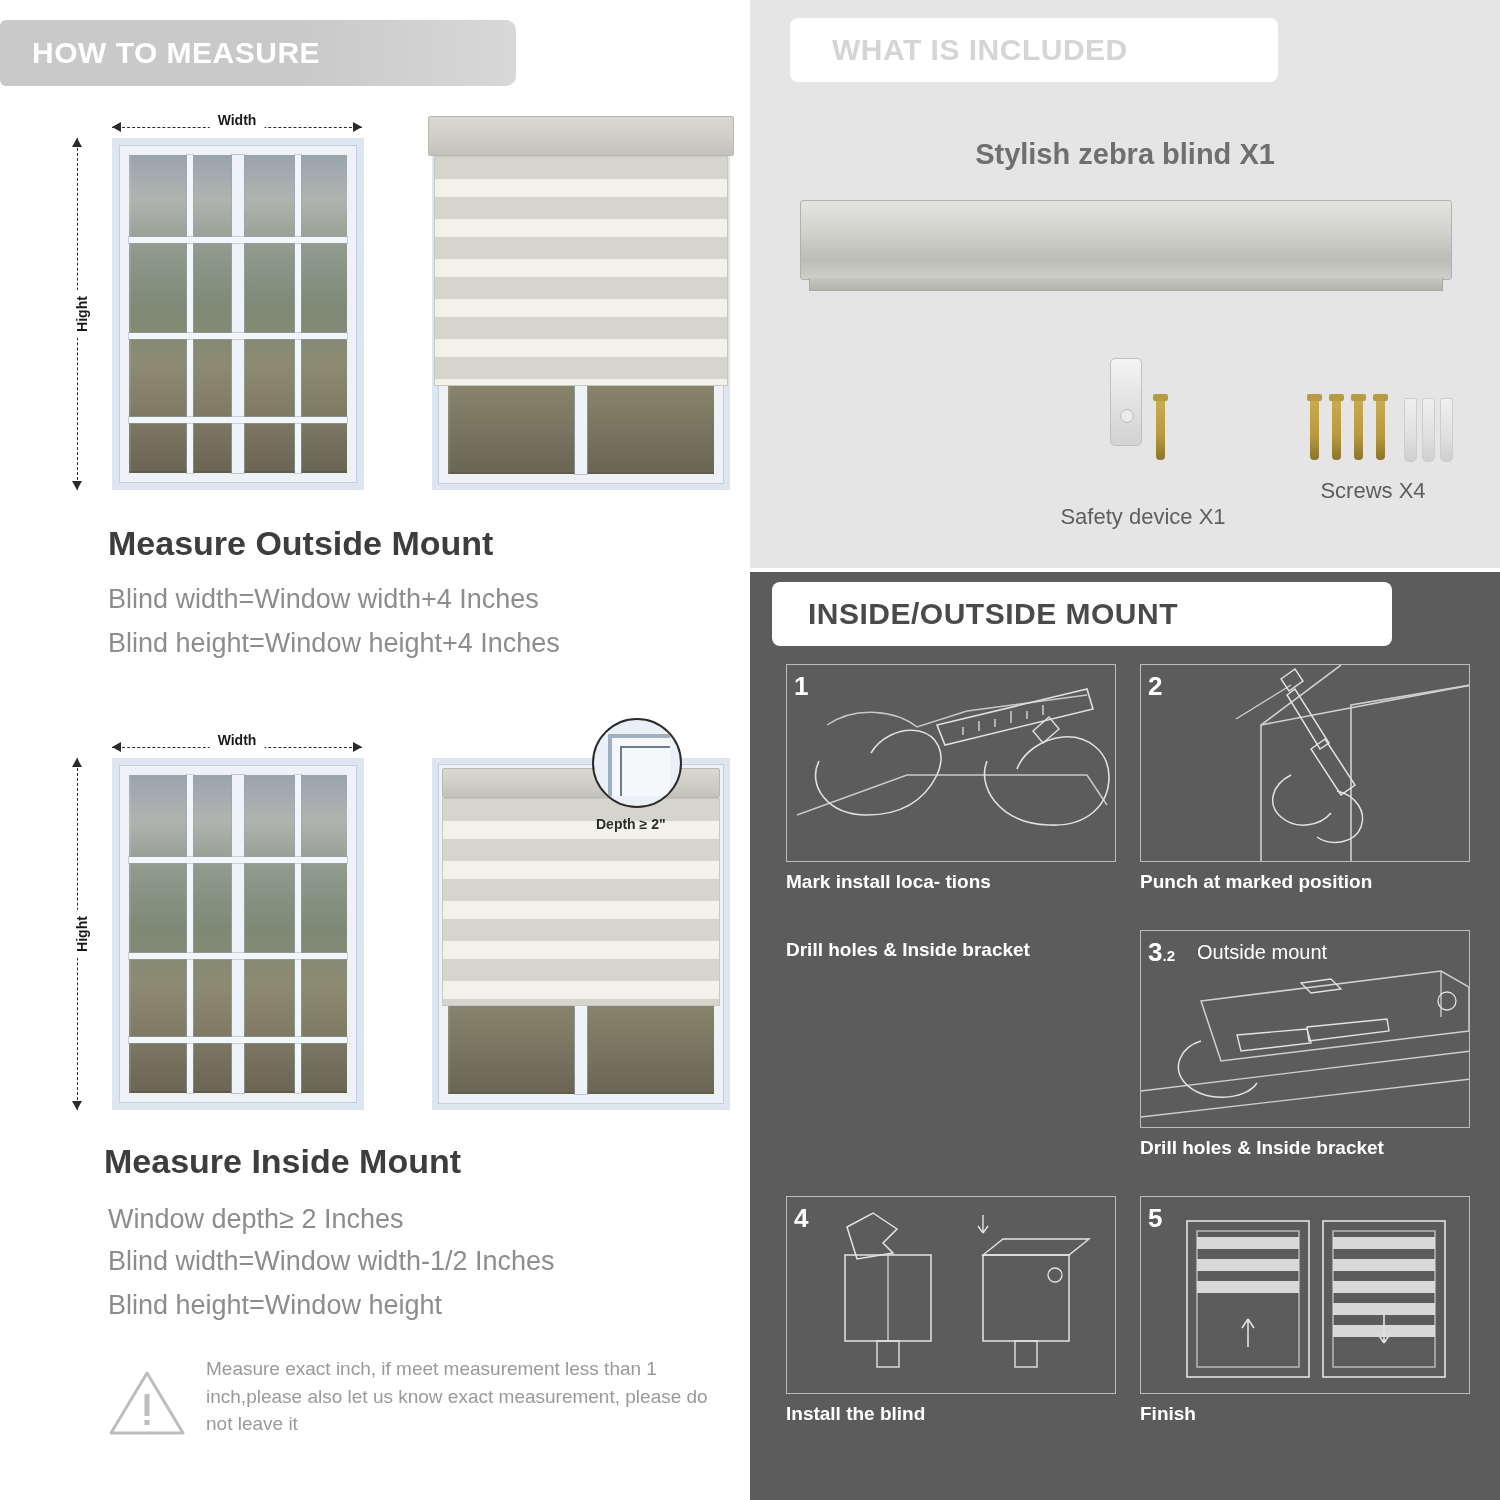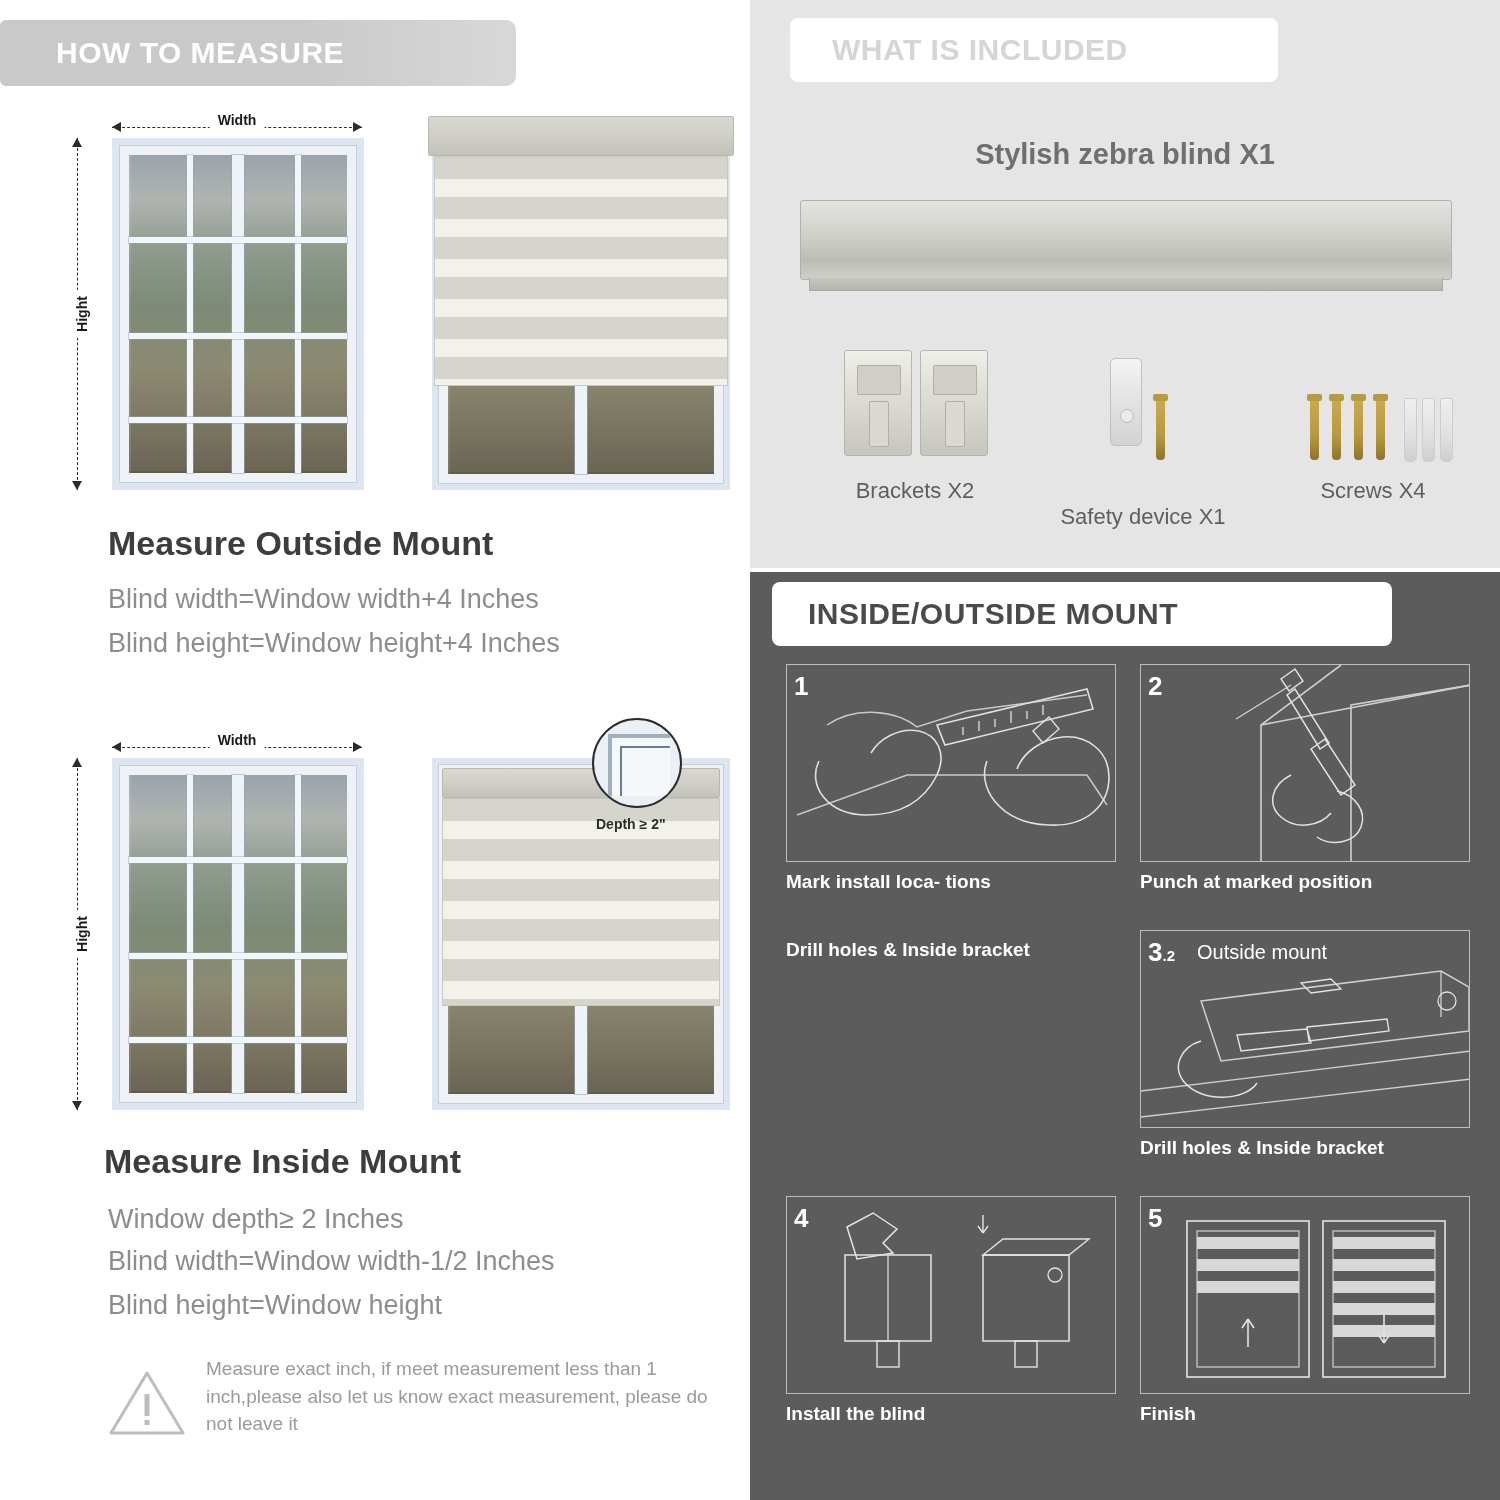--- a/index.html
+++ b/index.html
@@ -35,21 +35,21 @@
     border-radius: 6px;
     font-weight: bold;
     letter-spacing: 0.5px;
   }
   .hdr-measure {
     left: 0; top: 20px;
     width: 516px; height: 66px;
     background: linear-gradient(to right, #c9c9c9 0%, #c9c9c9 58%, #d8d8d8 100%);
     color: #ffffff;
     font-size: 30px;
-    padding-left: 56px;
+    padding-left: 32px;
     box-sizing: border-box;
     border-top-right-radius: 10px;
     border-bottom-right-radius: 10px;
   }
 
   
   .measure-block { position: absolute; }
   .mb1 { left: 60px; top: 110px; width: 640px; height: 400px; }
   .mb2 { left: 60px; top: 730px; width: 640px; height: 400px; }
 
@@ -547,25 +547,20 @@
 
   <div class="right-top">
     <div class="hdr-pill hdr-included">
       <span>WHAT IS INCLUDED</span>
     </div>
 
     <div class="inc-title">Stylish zebra blind X1</div>
 
     <div class="inc-rail"></div>
 
-    <div class="inc-cell" style="left:50px; top:350px; width:230px; height:170px;">
-      <div class="bracket" style="left:44px; top:0;"></div>
-      <div class="bracket" style="left:120px; top:0;"></div>
-      <div class="inc-cap" style="top:128px;">Brackets X2</div>
-    </div>
 
     <div class="inc-cell" style="left:278px; top:350px; width:230px; height:170px;">
       <div class="safety" style="left:82px; top:8px;"></div>
       <div class="screw head" style="left:128px; top:48px;"></div>
       <div class="inc-cap" style="top:128px;margin-top:26px;">Safety device X1</div>
     </div>
 
     <div class="inc-cell" style="left:508px; top:350px; width:230px; height:170px;">
       <div class="screw head" style="left:52px;  top:48px;"></div>
       <div class="screw head" style="left:74px;  top:48px;"></div>

